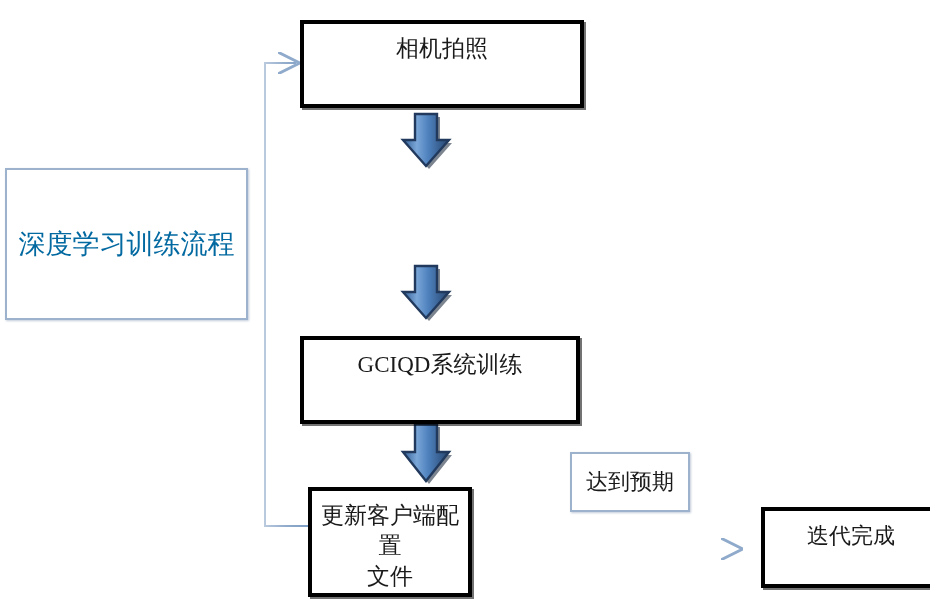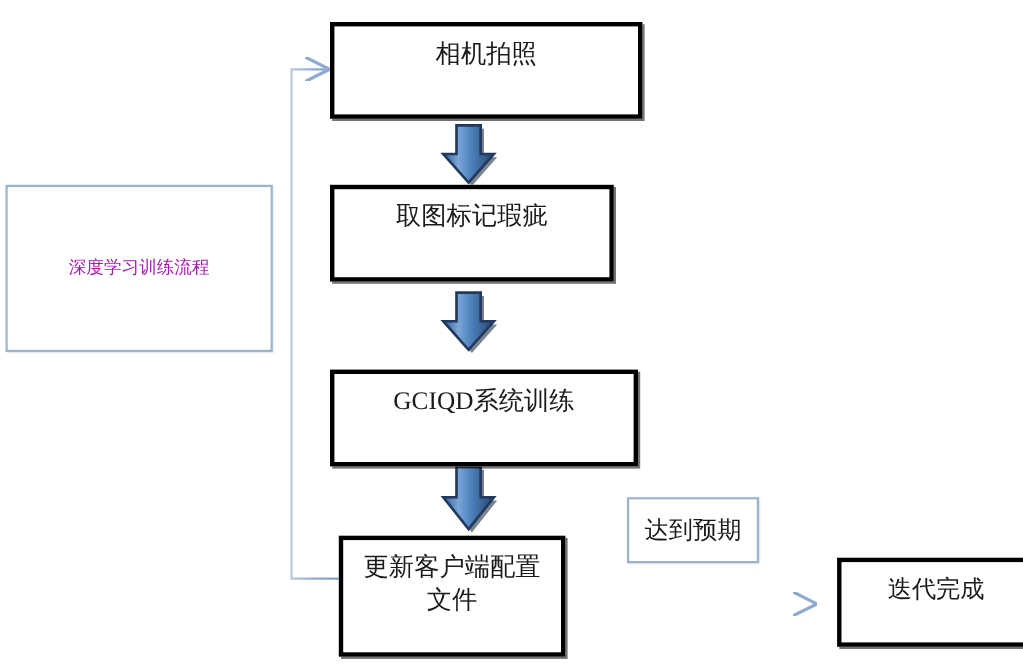--- a/index.html
+++ b/index.html
@@ -73,22 +73,22 @@
   #info-panel {
     padding: 14px 10px;
     display: flex;
     flex-direction: column;
     justify-content: center;
     gap: 26px;
   }
   #info-panel .info-line {
     text-align: center;
     font-family: "Liberation Serif", "DejaVu Serif", serif;
-    font-size: 16px;
-    color: #a21caf;
+    font-size: 27px;
+    color: #0369a1;
     line-height: 1.35;
     white-space: pre-line;
   }
 
   
   #connectors {
     position: absolute;
     left: 0;
     top: 0;
     width: 930px;
@@ -154,29 +154,26 @@
   </svg>
 
   <div class="node box-thin-blue" id="info-panel" style="left:5px; top:168px; width:243px; height:152px;">
     <span class="info-line">深度学习训练流程</span>
   </div>
 
   <div class="node box-thick" style="left:300px; top:20px; width:284px; height:88px;">
     <span class="box-label label-serif label-top">相机拍照</span>
   </div>
 
-  <div class="node box-thick" style="left:300px; top:168px; width:258px; height:88px;">
-    <span class="box-label label-serif label-top">取图标记瑕疵</span>
-  </div>
 
   <div class="node box-thick" style="left:300px; top:336px; width:280px; height:88px;">
     <span class="box-label label-serif label-top">GCIQD系统训练</span>
   </div>
 
-  <div class="node box-thick" style="left:308px; top:487px; width:206px; height:110px;">
+  <div class="node box-thick" style="left:308px; top:487px; width:164px; height:110px;">
     <span class="box-label label-serif label-top">更新客户端配置
 文件</span>
   </div>
 
   <div class="node box-thin-blue" style="left:570px; top:452px; width:120px; height:60px;">
     <span class="box-label label-sans label-mid">达到预期</span>
   </div>
 
   <div class="node box-thick" style="left:745px; top:507px; width:180px; height:81px;margin-left:16px;">
     <span class="box-label label-sans label-top">迭代完成</span>

